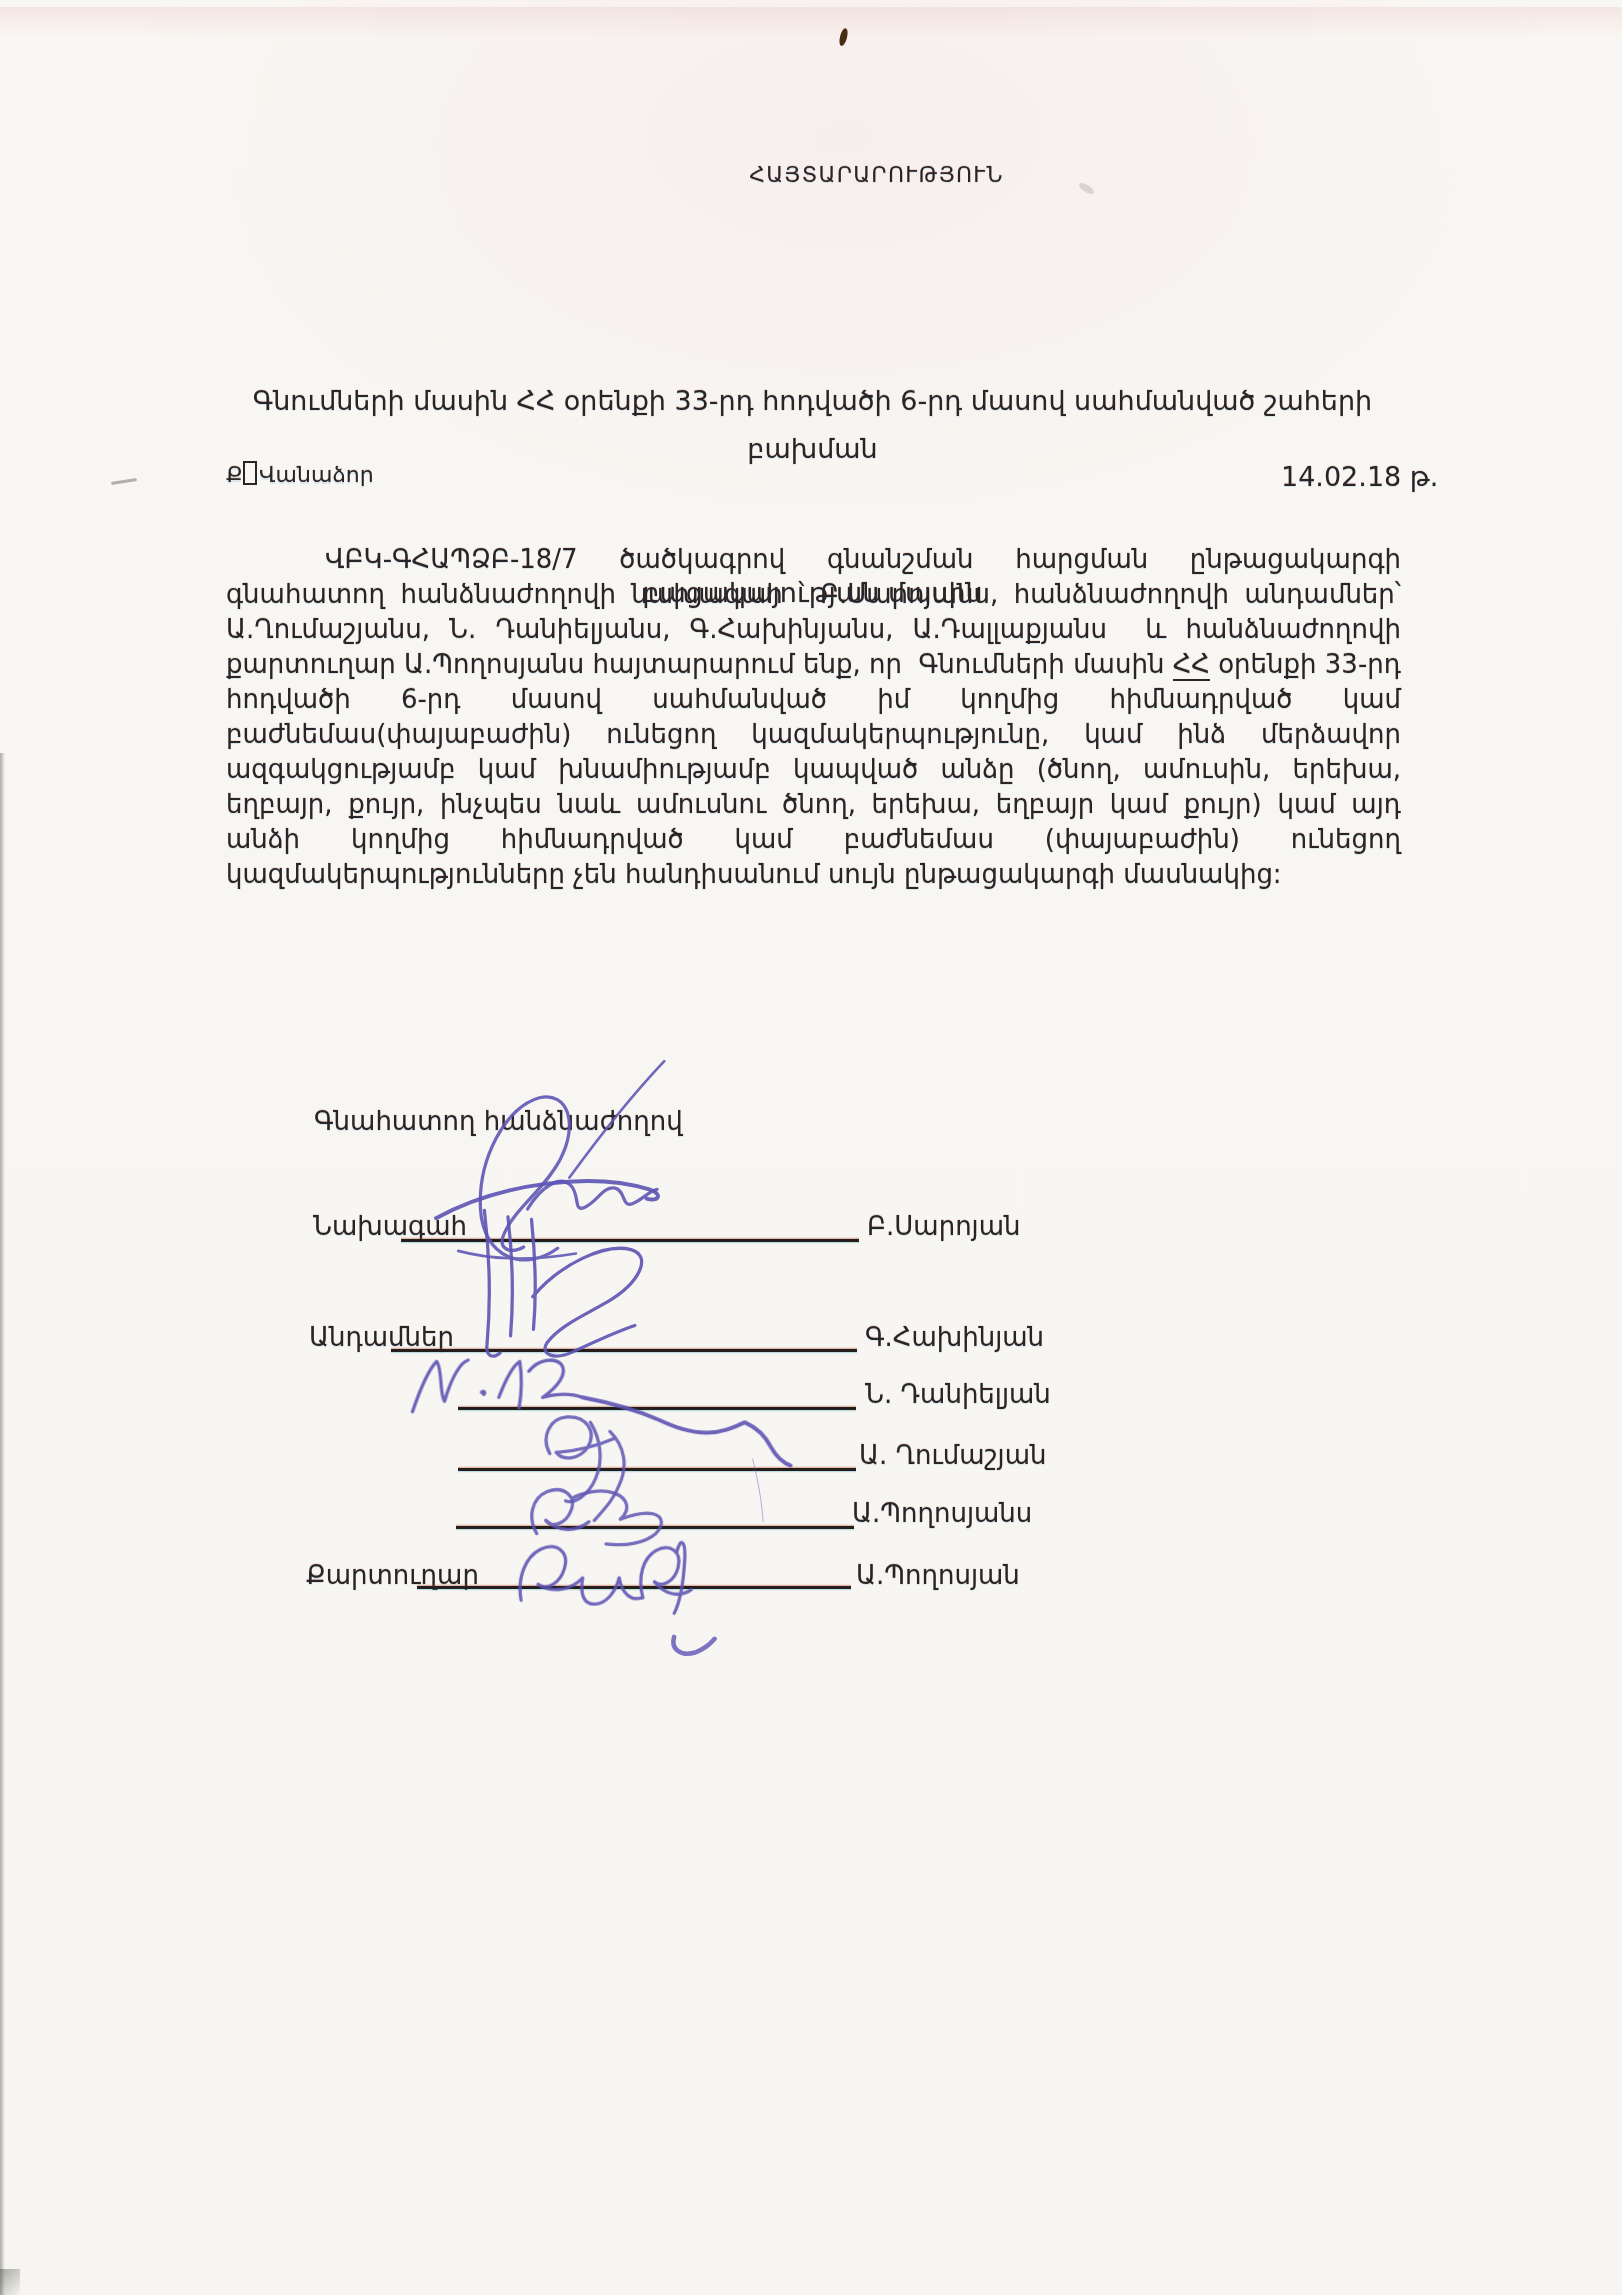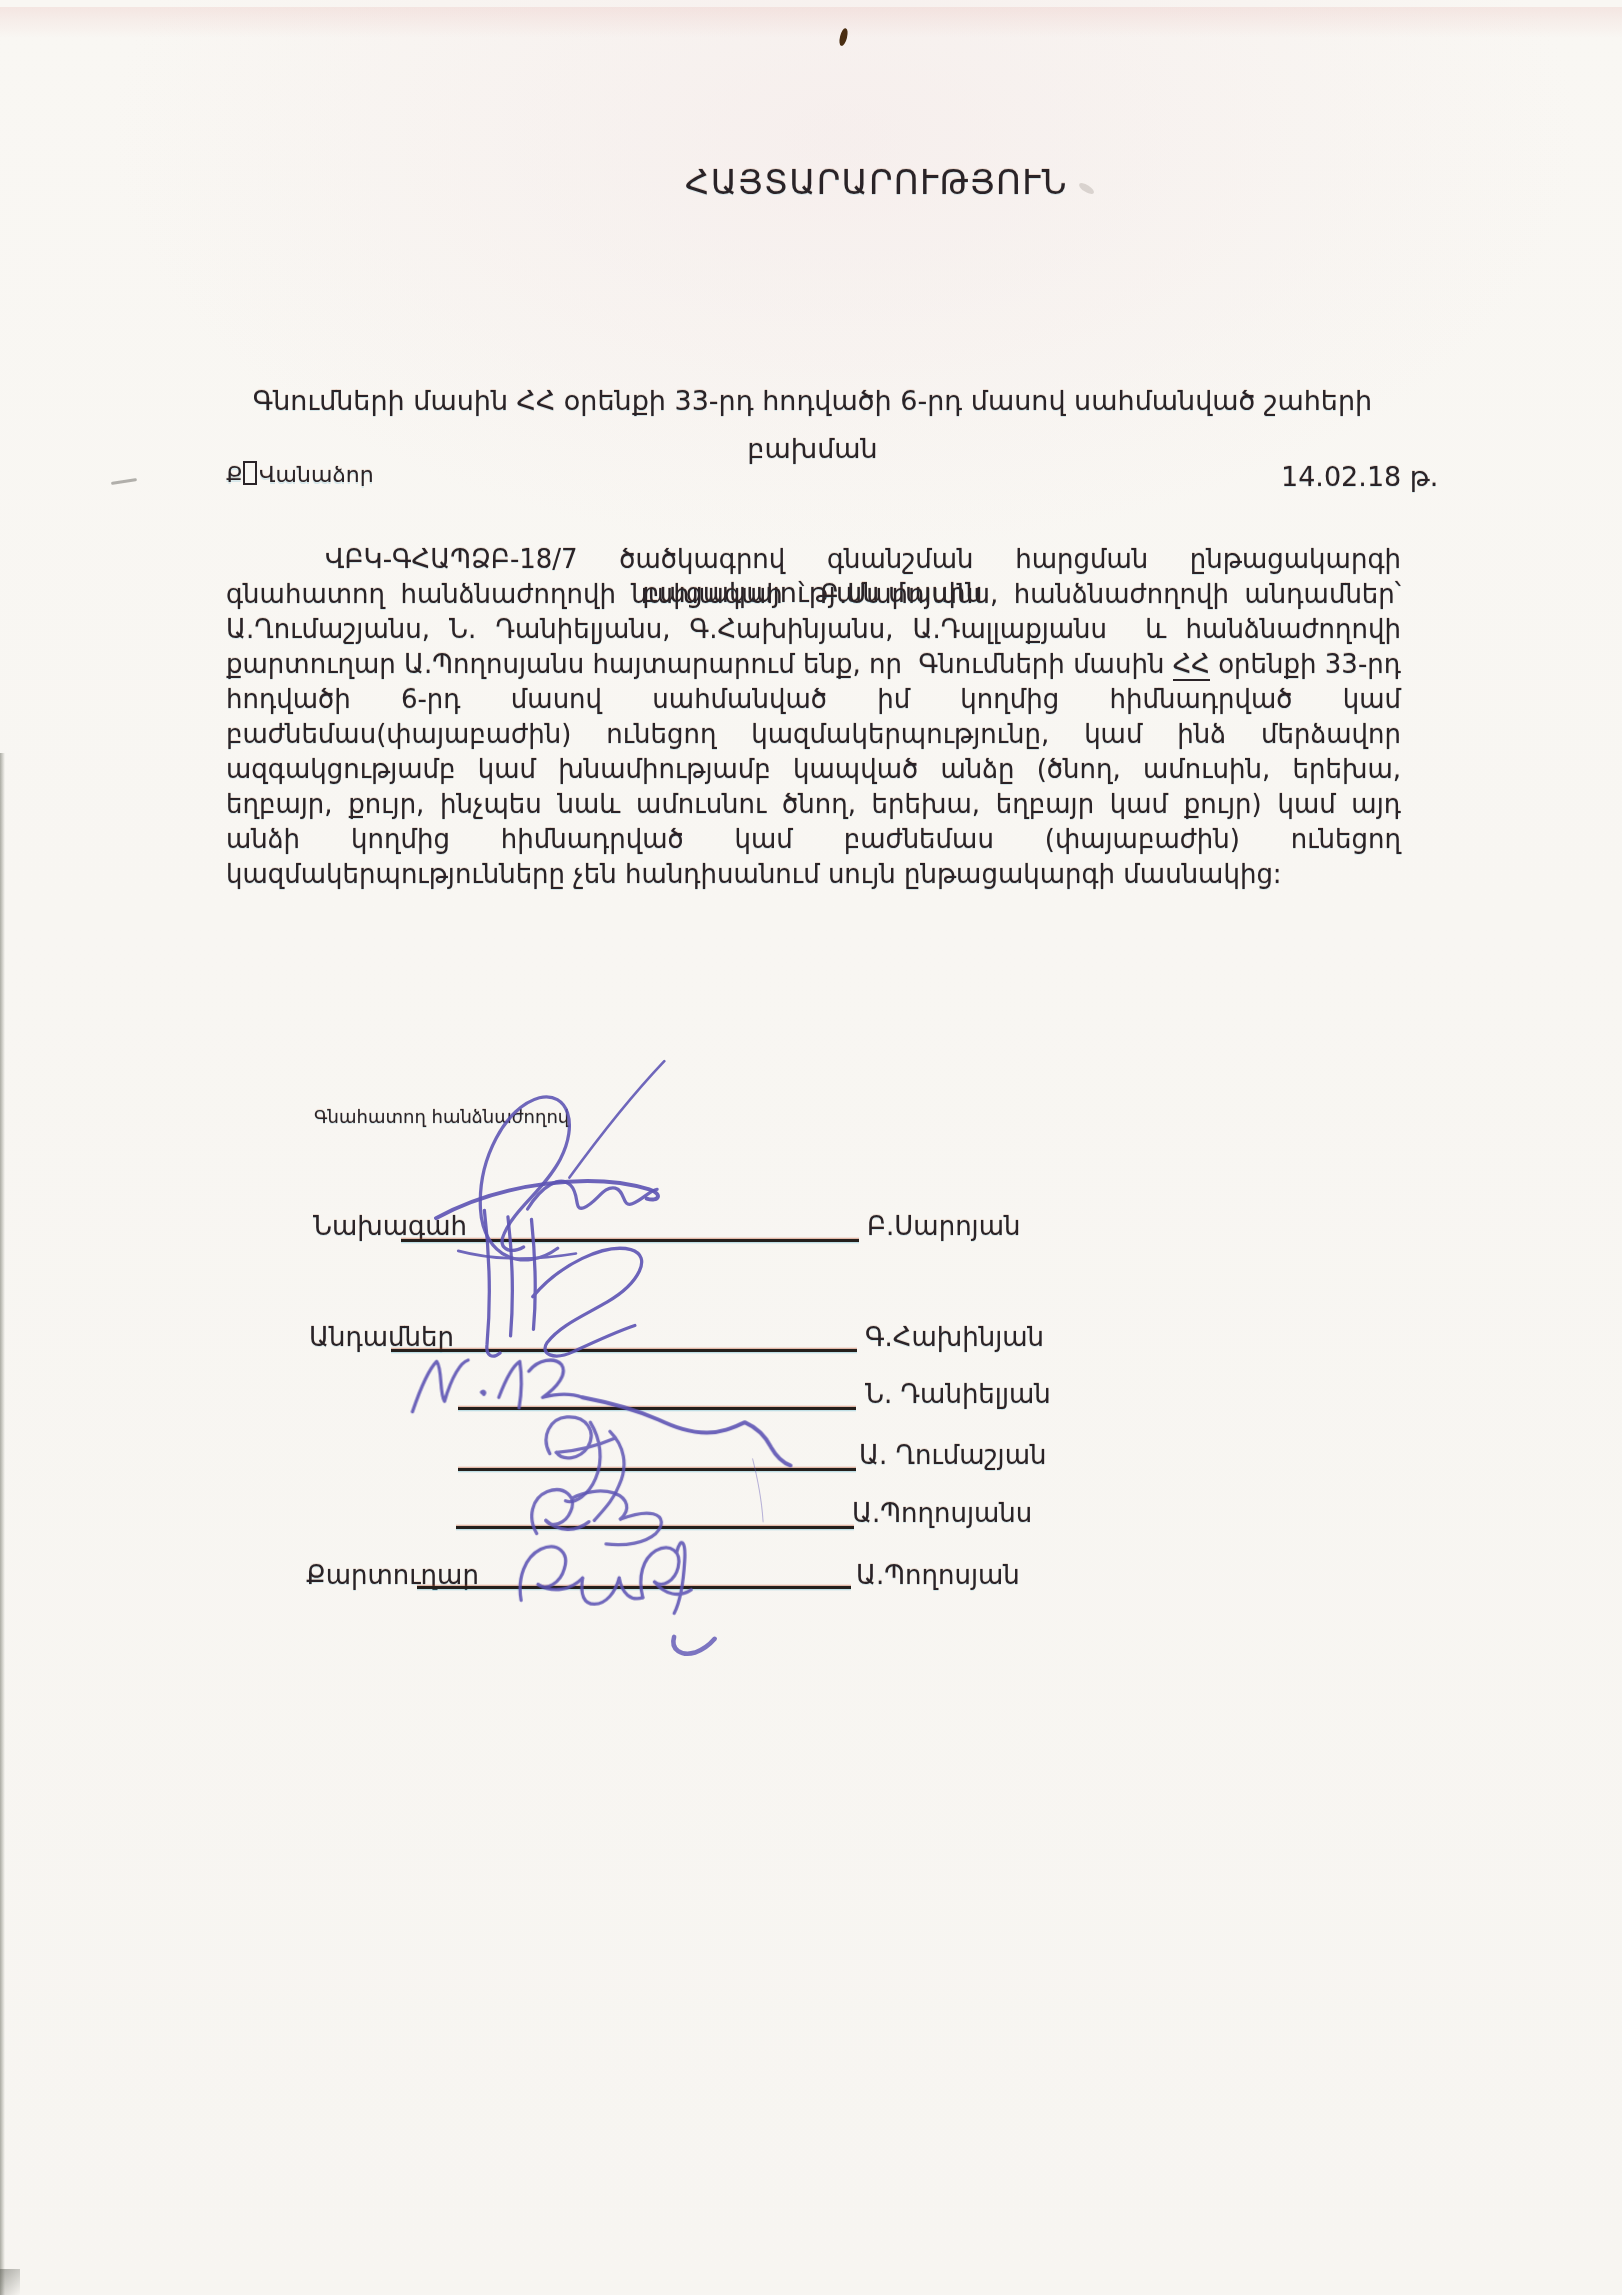--- a/index.html
+++ b/index.html
@@ -21,39 +21,39 @@
     font-family: "DejaVu Sans", "Liberation Sans", sans-serif;
     color: var(--text);
   }
   .doc-text {
     position: absolute;
     text-shadow: 0 -1.3px 0 rgba(175,85,40,0.16), 0 1.3px 0 rgba(70,170,200,0.20);
     white-space: pre-wrap;
   }
   .title {
     left: 170px; top: 162px; width: 1413px;
-    font-size: 34px; letter-spacing: 1.3px; text-align: center;
+    font-size: 22px; letter-spacing: 1.3px; text-align: center;
   }
   .subtitle {
     left: 226px; top: 281px; width: 1173px;
     font-size: 27px; line-height: 48px; text-align: center;
   }
   .city { left: 226px; top: 461px; font-size: 22px; }
   .tofu {
     display: inline-block; width: 13.7px; height: 24px;
     border: 2px solid var(--text); vertical-align: -2.6px; margin: 0 2px 0 0.7px;
   }
   .date { left: 1281px; top: 461px; font-size: 27px; }
   .body-par {
     left: 226px; top: 542px; width: 1175px;
     font-size: 26px; line-height: 35px;
     text-align: justify; text-indent: 99px;
   }
   .hh-underline { border-bottom: 2px solid var(--text); }
-  .sig-heading { left: 314px; top: 1106px; font-size: 18px; }
+  .sig-heading { left: 314px; top: 1106px; font-size: 26px; }
   .sig-role, .sig-name { font-size: 26px; }
   .sig-line {
     position: absolute; height: 2.6px; background: #241f1c;
     box-shadow: 0 -1.3px 0 rgba(190,70,30,0.35), 0 1.3px 0 rgba(60,170,200,0.30);
   }
   .role-1 { left: 313px; top: 1211px; }
   .role-2 { left: 309px; top: 1322px; }
   .role-6 { left: 306px; top: 1560px; }
   .name-1 { left: 867px; top: 1211px; }
   .name-2 { left: 865px; top: 1322px; text-align: center; }

